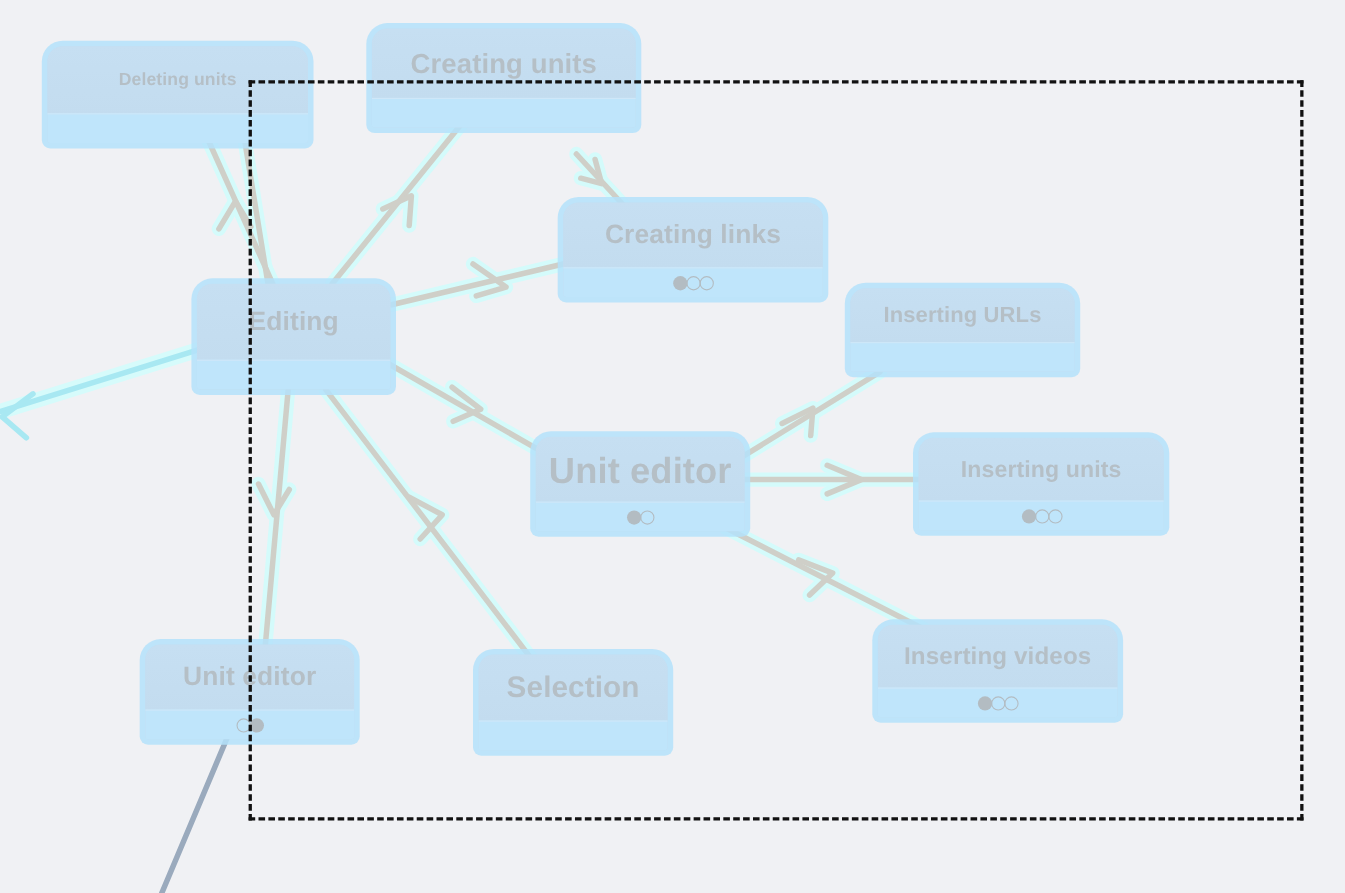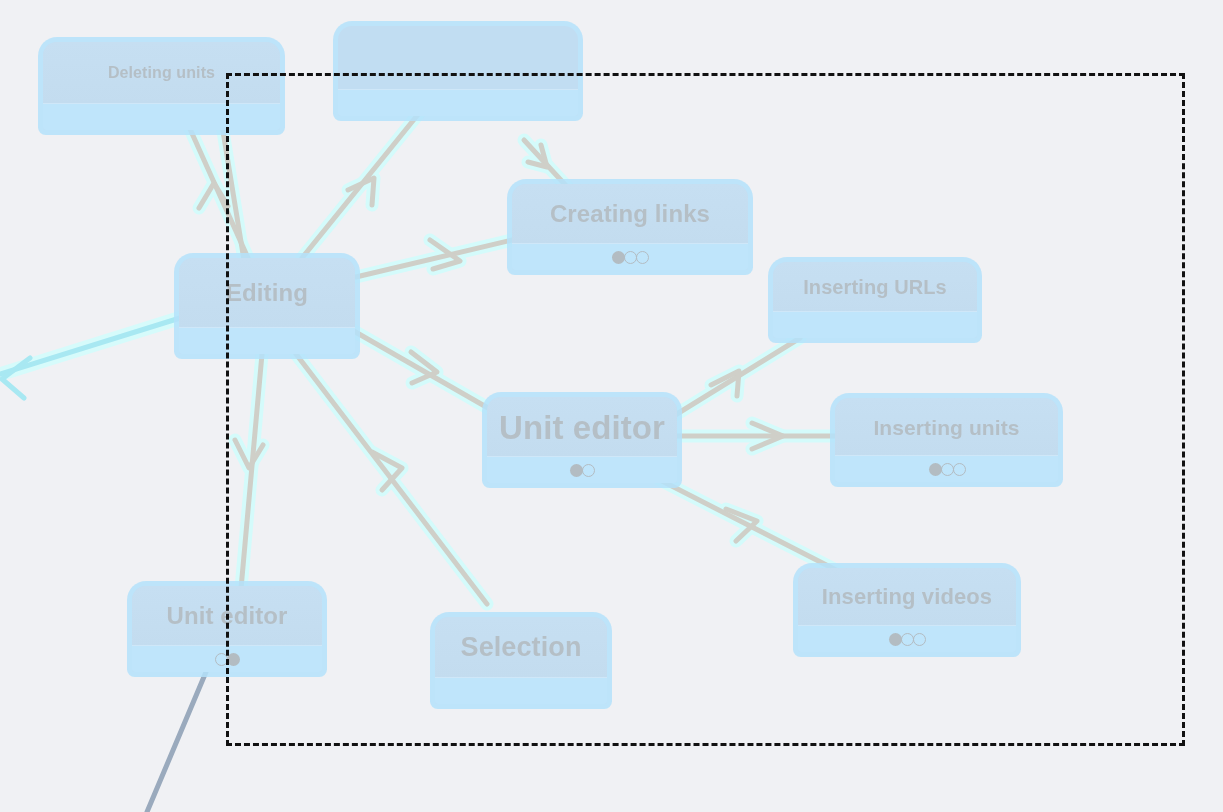--- a/index.html
+++ b/index.html
@@ -156,20 +156,23 @@
   </svg>
 
   <div id="node-layer">
       <div class="node" style="left: 43px; top: 42px; width: 237px; height: 88px;">
         <div class="head">
           <div class="title" style="font-size: 16px;">Deleting units</div>
         </div>
         <div class="foot"></div>
       </div>
       <div class="node" style="left: 338px; top: 26px; width: 240px; height: 90px;">
+        <div class="head">
+          <div class="title" style="font-size: 25px;">Creating units</div>
+        </div>
         <div class="foot"></div>
       </div>
       <div class="node" style="left: 179px; top: 258px; width: 176px; height: 96px;">
         <div class="head">
           <div class="title" style="font-size: 24px;">Editing</div>
         </div>
         <div class="foot"></div>
       </div>
       <div class="node" style="left: 773px; top: 262px; width: 204px; height: 76px;">
         <div class="head">
@@ -216,21 +219,21 @@
         <div class="head">
           <div class="title" style="font-size: 24px;">Unit editor</div>
         </div>
         <div class="foot">
           <div class="dots">
             <span class="dot empty"></span>
             <span class="dot filled"></span>
           </div>
         </div>
       </div>
-      <div class="node" style="left: 435px; top: 617px; width: 172px; height: 87px;">
+      <div class="node" style="left: 435px; top: 595px; width: 172px; height: 87px;">
         <div class="head">
           <div class="title" style="font-size: 27px;">Selection</div>
         </div>
         <div class="foot"></div>
       </div>
       <div class="node" style="left: 798px; top: 568px; width: 218px; height: 84px;">
         <div class="head">
           <div class="title" style="font-size: 22px;">Inserting videos</div>
         </div>
         <div class="foot">

